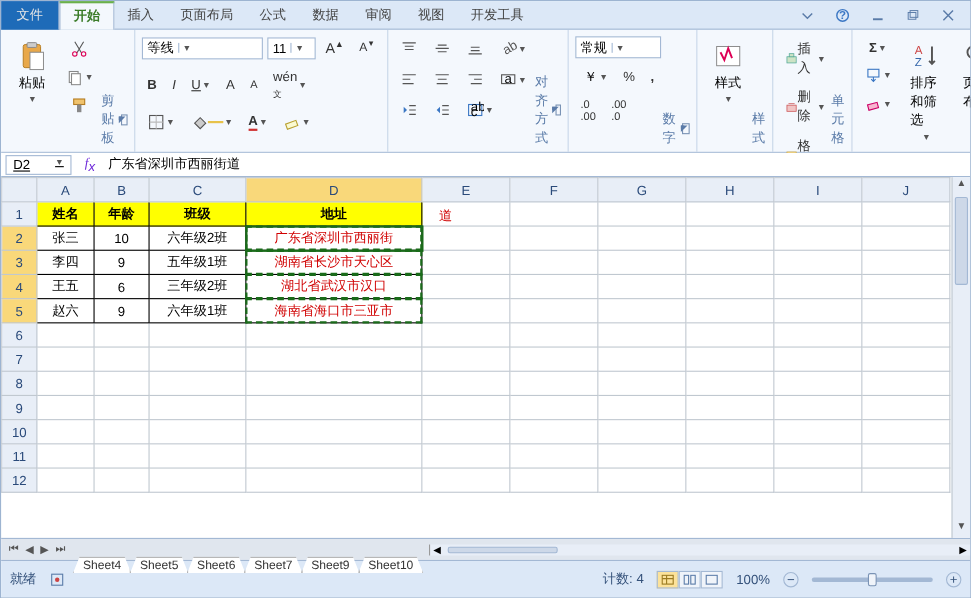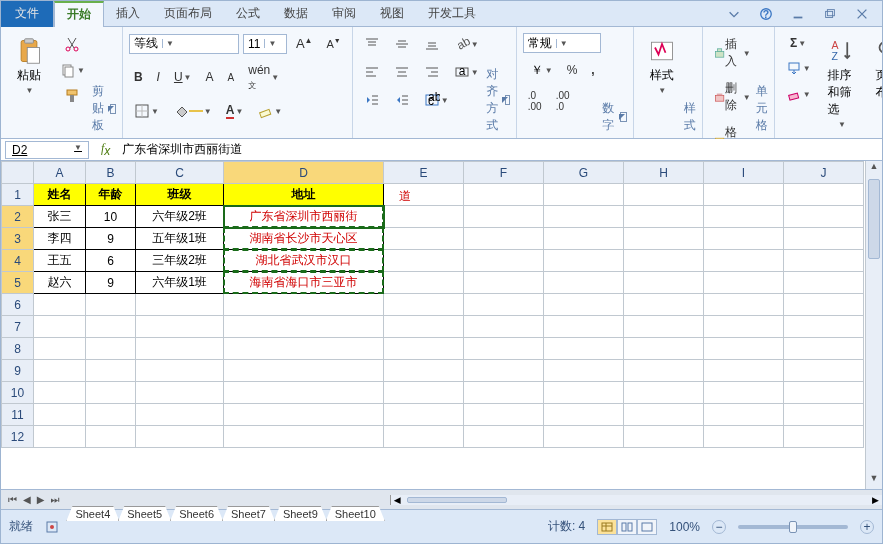--- a/index.html
+++ b/index.html
@@ -20,22 +20,22 @@
 .row{display:flex;gap:4px;align-items:center;}
 .btn{padding:2px 4px;border:1px solid transparent;border-radius:2px;cursor:pointer;display:flex;align-items:center;justify-content:center;color:#333;}
 .bigbtn{display:flex;flex-direction:column;align-items:center;padding:4px 8px;cursor:pointer;gap:2px;}
 .combo{display:flex;border:1px solid #a3b8d4;background:#fff;align-items:center;height:20px;}
 .combo span{padding:0 4px;}
 .combo .arrow{border-left:1px solid #a3b8d4;padding:0 3px;color:#555;font-size:8px;}
 .dd{font-size:8px;color:#555;margin-left:1px;}
 .svgico{width:16px;height:16px;}
 .svgico.big{width:28px;height:28px;}
 .namerow{display:flex;align-items:center;border-bottom:1px solid #a3b8d4;height:22px;background:#fff;}
-.namebox{width:84px;border:1px solid #a3b8d4;margin:1px 4px;padding:1px 6px;text-align:center;background:#fff;display:flex;justify-content:space-between;text-decoration:underline;}
-.fx{font-style:italic;font-family:serif;color:#4d7c0f;padding:0 8px;}
+.namebox{width:60px;border:1px solid #a3b8d4;margin:1px 4px;padding:1px 6px;text-align:center;background:#fff;display:flex;justify-content:space-between;text-decoration:underline;}
+.fx{font-style:italic;font-family:serif;color:#6d28d9;padding:0 8px;}
 .fbar{flex:1;padding:2px 4px;}
 .grid-area{flex:1;display:flex;overflow:hidden;}
 .grid-wrap{flex:1;overflow:auto;position:relative;}
 table.grid{border-collapse:collapse;table-layout:fixed;}
 table.grid th,table.grid td{border:1px solid #c0c8d0;height:22px;font-size:12px;text-align:center;padding:0;}
 table.grid th{background:#e8eef7;color:#2a4a7a;font-weight:normal;}
 table.grid th.sel{background:#f9d87a;}
 .corner{background:#e8eef7;border:1px solid #c0c8d0;}
 .hdr-yellow{background:#ffff00;font-weight:bold;color:#000;border:1px solid #000!important;}
 .databorder{border:1px solid #000!important;}

